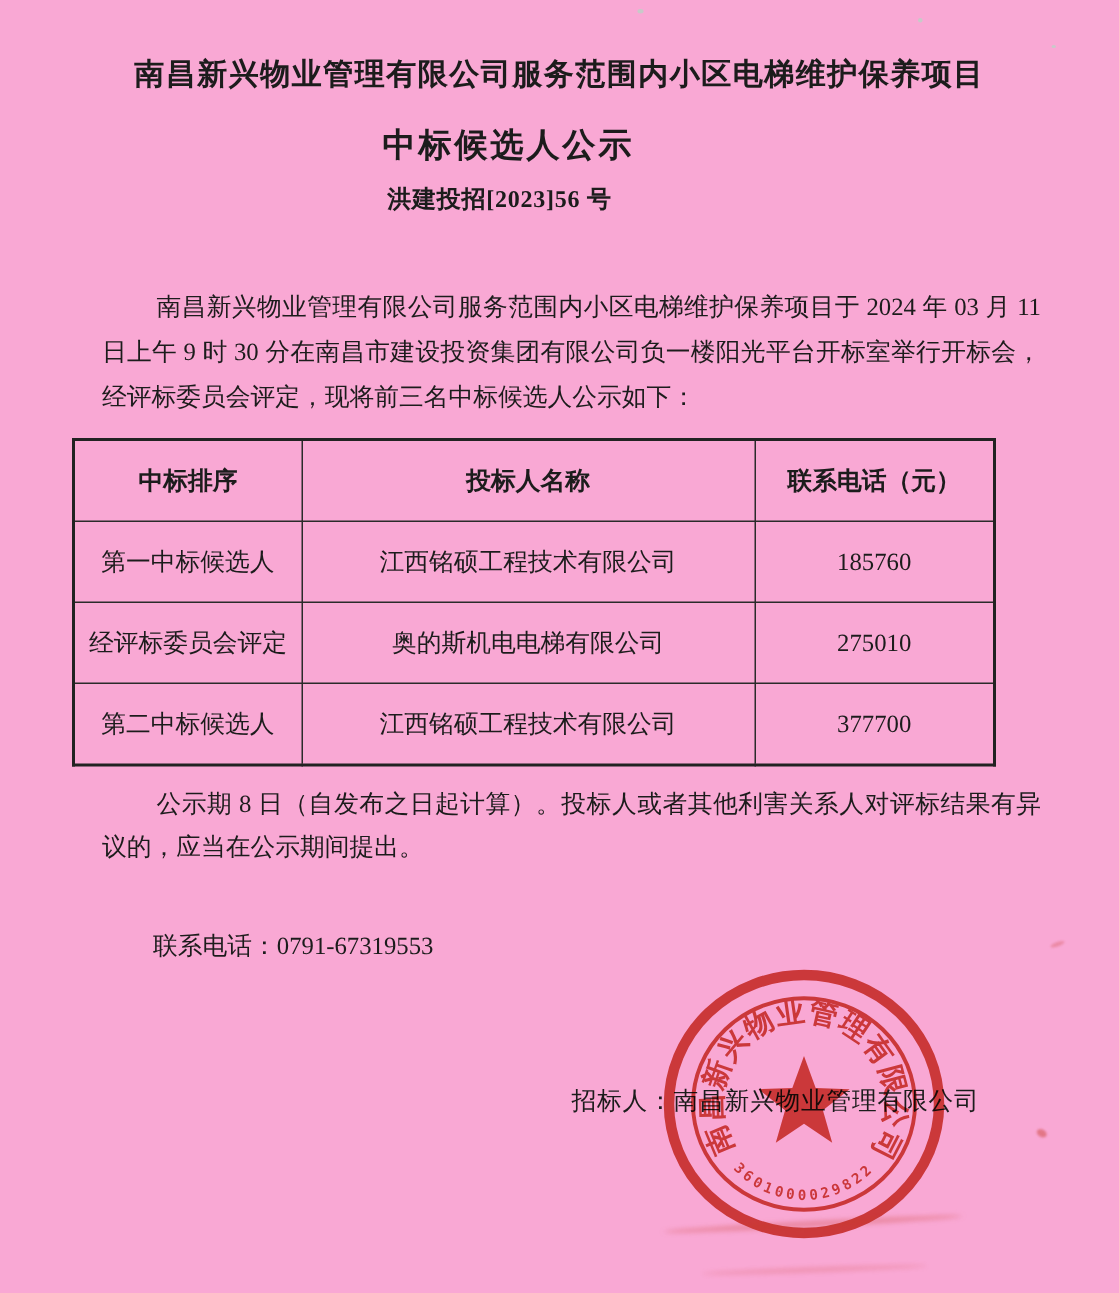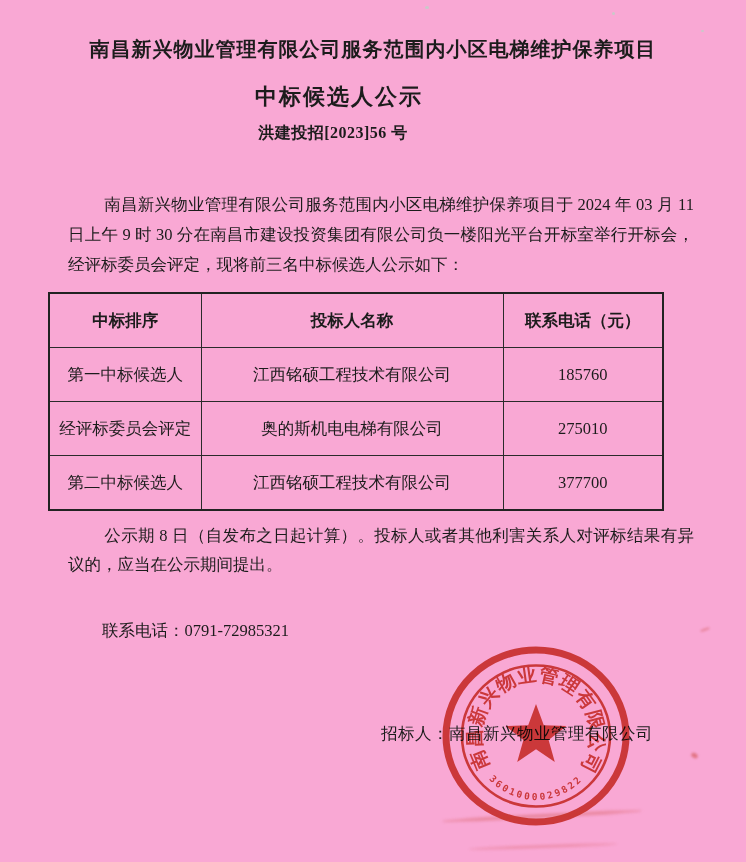--- a/index.html
+++ b/index.html
@@ -124,21 +124,21 @@
     </tr>
     <tr>
       <td>第二中标候选人</td>
       <td>江西铭硕工程技术有限公司</td>
       <td>377700</td>
     </tr>
   </tbody>
     </table>
 
   <div class="abs para para2">公示期 8 日（自发布之日起计算）。投标人或者其他利害关系人对评标结果有异议的，应当在公示期间提出。</div>
-  <div class="abs line phone">联系电话：0791-72985321</div>
+  <div class="abs line phone">联系电话：0791-67319553</div>
 
   <div class="abs line bidder-line">招标人：南昌新兴物业管理有限公司</div>
 
   <svg class="abs stamp" viewBox="0 0 200 192" xmlns="http://www.w3.org/2000/svg" aria-hidden="true">
     <g stroke="#c93a2a" fill="none">
       <ellipse cx="100" cy="96" rx="90" ry="86" stroke-width="7"></ellipse>
       <ellipse cx="100" cy="96" rx="74" ry="70.5" stroke-width="2.6"></ellipse>
     </g>
     <path fill="#c93a2a" d="M100,64 L107.8,85.3 L130.4,86.1 L112.6,100.1 L118.8,121.9 L100,109.2 L81.2,121.9 L87.4,100.1 L69.6,86.1 L92.2,85.3 Z"></path>
     <defs>

